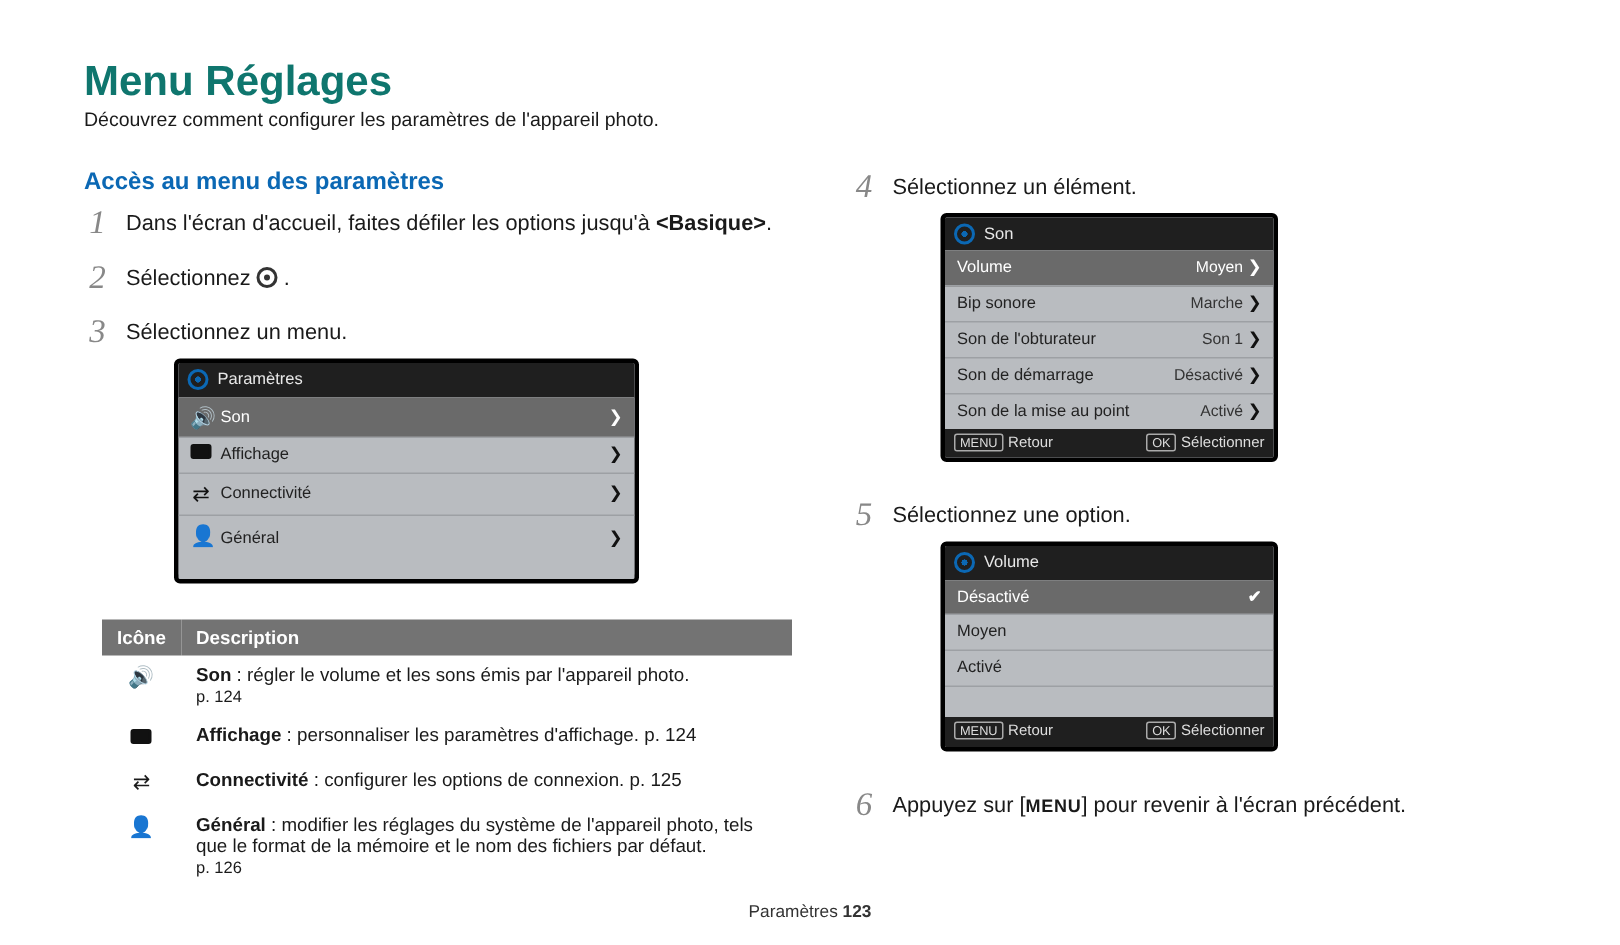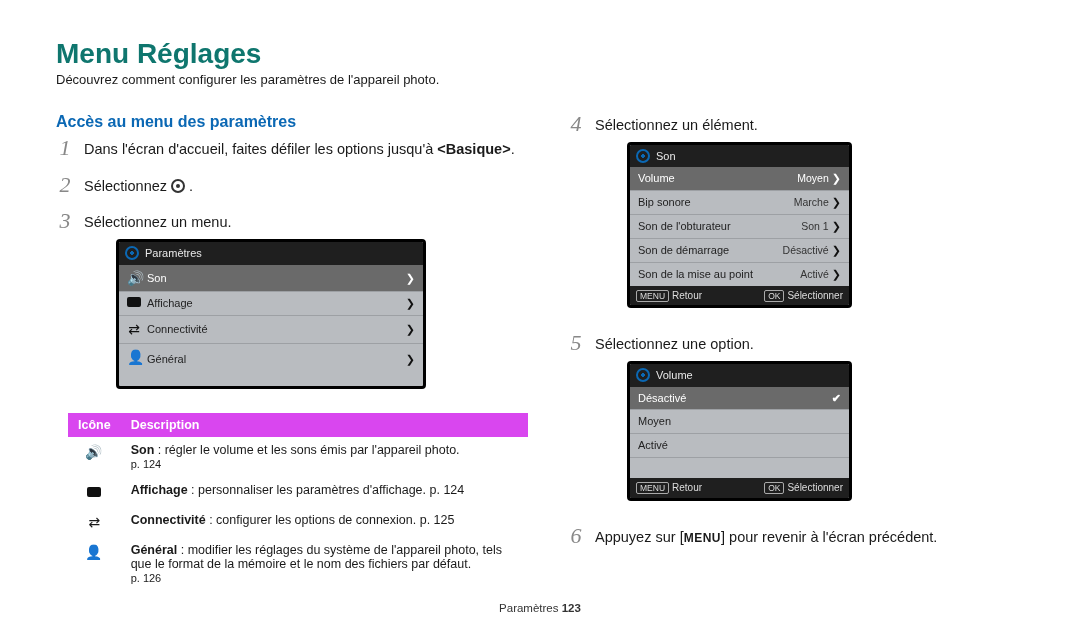--- a/index.html
+++ b/index.html
@@ -125,21 +125,21 @@
 
   
   table.itable {
     width: 460px;
     border-collapse: collapse;
     font-size: 12.5px;
     margin-top: 6px;
     margin-left: 12px;
   }
   table.itable th {
-    background: #d946ef;
+    background: #737373;
     color: #fff;
     font-weight: 700;
     text-align: left;
     padding: 5px 10px;
     font-size: 12.5px;
   }
   table.itable td {
     padding: 6px 10px;
     vertical-align: top;
     border-bottom: 0;

